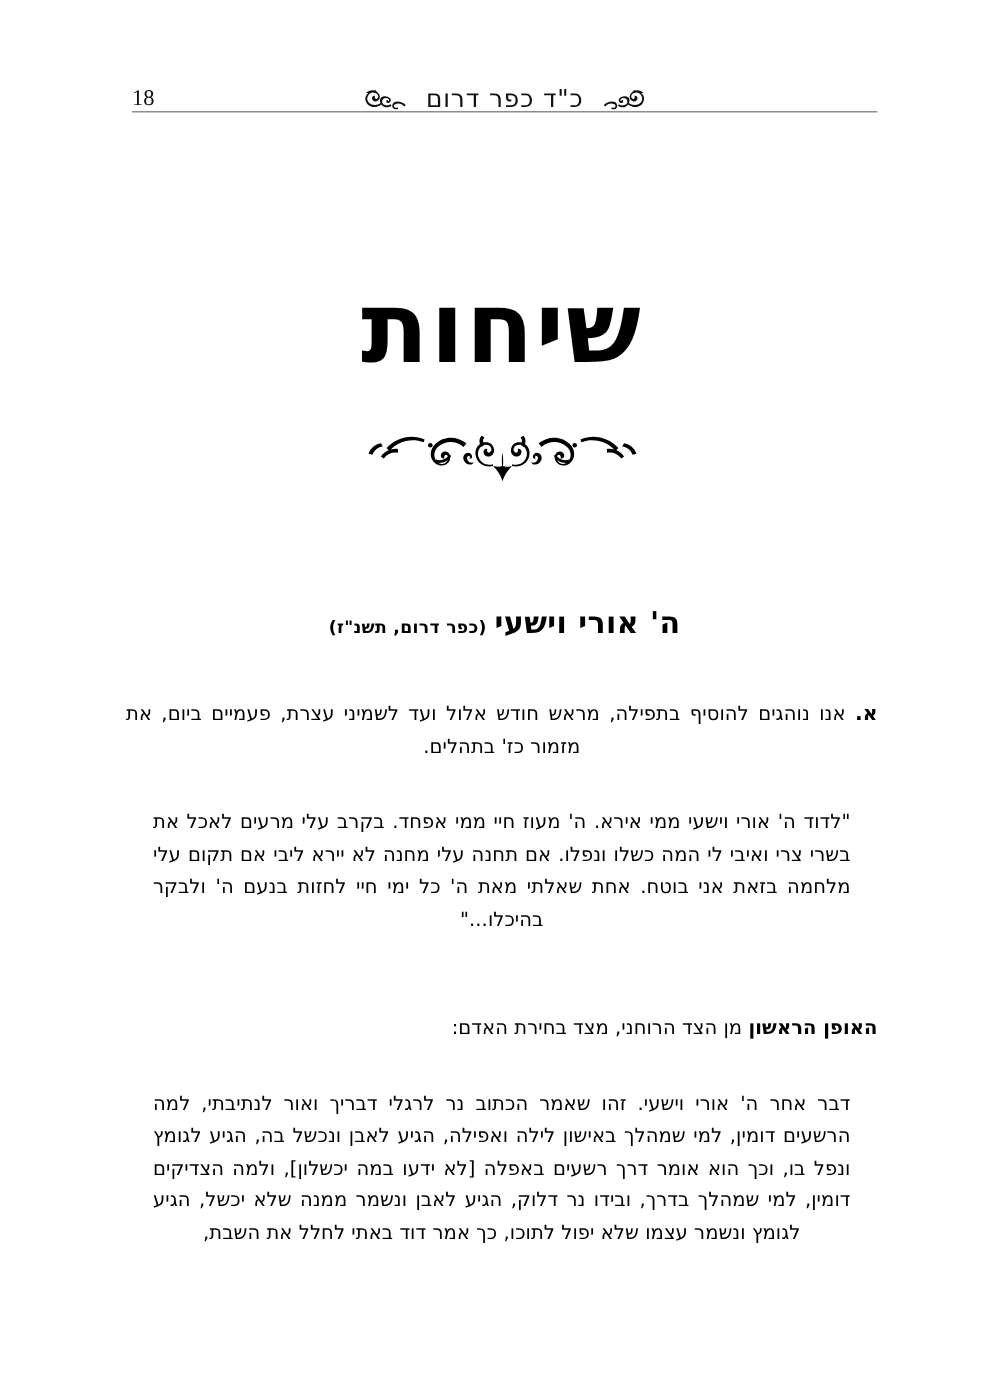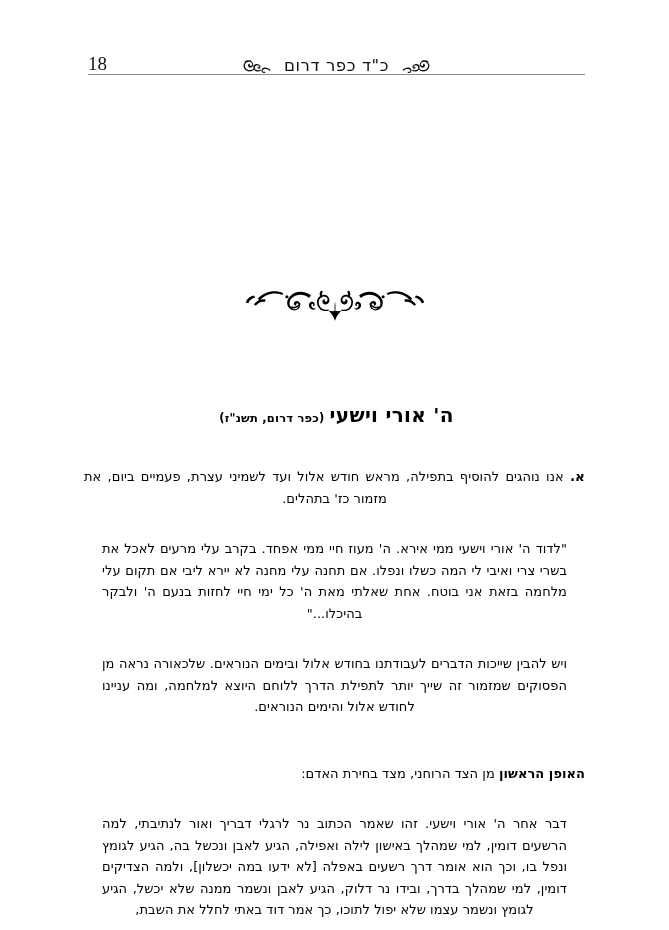--- a/index.html
+++ b/index.html
@@ -56,21 +56,21 @@
     width: 34px;
     height: 15px;
     line-height: 0;
   }
   .orn-flourish svg { display: block; }
   .rh-pageno {
     position: absolute;
     left: 0;
     bottom: -1px;
     font-family: "Liberation Serif", "DejaVu Serif", serif;
-    font-size: 19px;
+    font-size: 15px;
     color: #111;
     direction: ltr;
   }
   .head-rule {
     position: absolute;
     top: 74px;
     left: 88px;
     width: 497px;
     height: 0;
     border-top: 1.6px solid #8d8d8d;
@@ -208,20 +208,21 @@
           </svg>
         </span>
 
       </div>
       <span class="rh-pageno">18</span>
     </div>
   </div>
 
   <div class="head-rule"></div>
 
+  <div class="doc-title">שיחות</div>
 
   <div class="title-ornament">
     <svg viewBox="0 0 300 58" width="190" height="37" xmlns="http://www.w3.org/2000/svg">
       <g fill="#000">
 
         <path d="M150 58c-2-7-6-12-10-16 4 1 7 1 10 0 3 1 6 1 10 0-4 4-8 9-10 16z"></path>
         <path d="M150 46c-1-6-1-12 0-18 1 6 1 12 0 18z"></path>
 
         <path d="M140 42c-8 2-16-2-18-10-2-7 2-14 9-15 5-1 9 2 10 7 1 4-2 8-6 8-3 0-5-2-5-5 0-2 2-4 4-3-1 2 0 4 2 4 2-1 3-3 2-5-1-3-5-4-8-3-5 2-7 8-5 13 2 6 9 9 15 7z"></path>
         <path d="M128 22c-3-4-3-9 0-12l3 2c-2 2-2 5 0 7z"></path>
@@ -260,21 +261,20 @@
   <div class="body-col">
 
     <p class="para numbered"><span class="marker">א.</span><span> אנו נוהגים להוסיף בתפילה, מראש חודש אלול ועד לשמיני עצרת, פעמיים ביום, את מזמור כז' בתהלים.</span></p>
 
     <div class="gap-sm"></div>
 
     <p class="para quote">"לדוד ה' אורי וישעי ממי אירא. ה' מעוז חיי ממי אפחד. בקרב עלי מרעים לאכל את בשרי צרי ואיבי לי המה כשלו ונפלו. אם תחנה עלי מחנה לא יירא ליבי אם תקום עלי מלחמה בזאת אני בוטח. אחת שאלתי מאת ה' כל ימי חיי לחזות בנעם ה' ולבקר בהיכלו..."</p>
 
     <div class="gap-sm"></div>
 
-    <p class="para quote">ויש להבין שייכות הדברים לעבודתנו בחודש אלול ובימים הנוראים. שלכאורה נראה מן הפסוקים שמזמור זה שייך יותר לתפילת הדרך ללוחם היוצא למלחמה, ומה עניינו לחודש אלול והימים הנוראים.</p>
 
     <div class="gap-md"></div>
 
 
     <div class="gap-md"></div>
 
     <p class="para plain-left"><span class="lead-bold">האופן הראשון</span><span> מן הצד הרוחני, מצד בחירת האדם:</span></p>
 
     <div class="gap-sm"></div>
 

